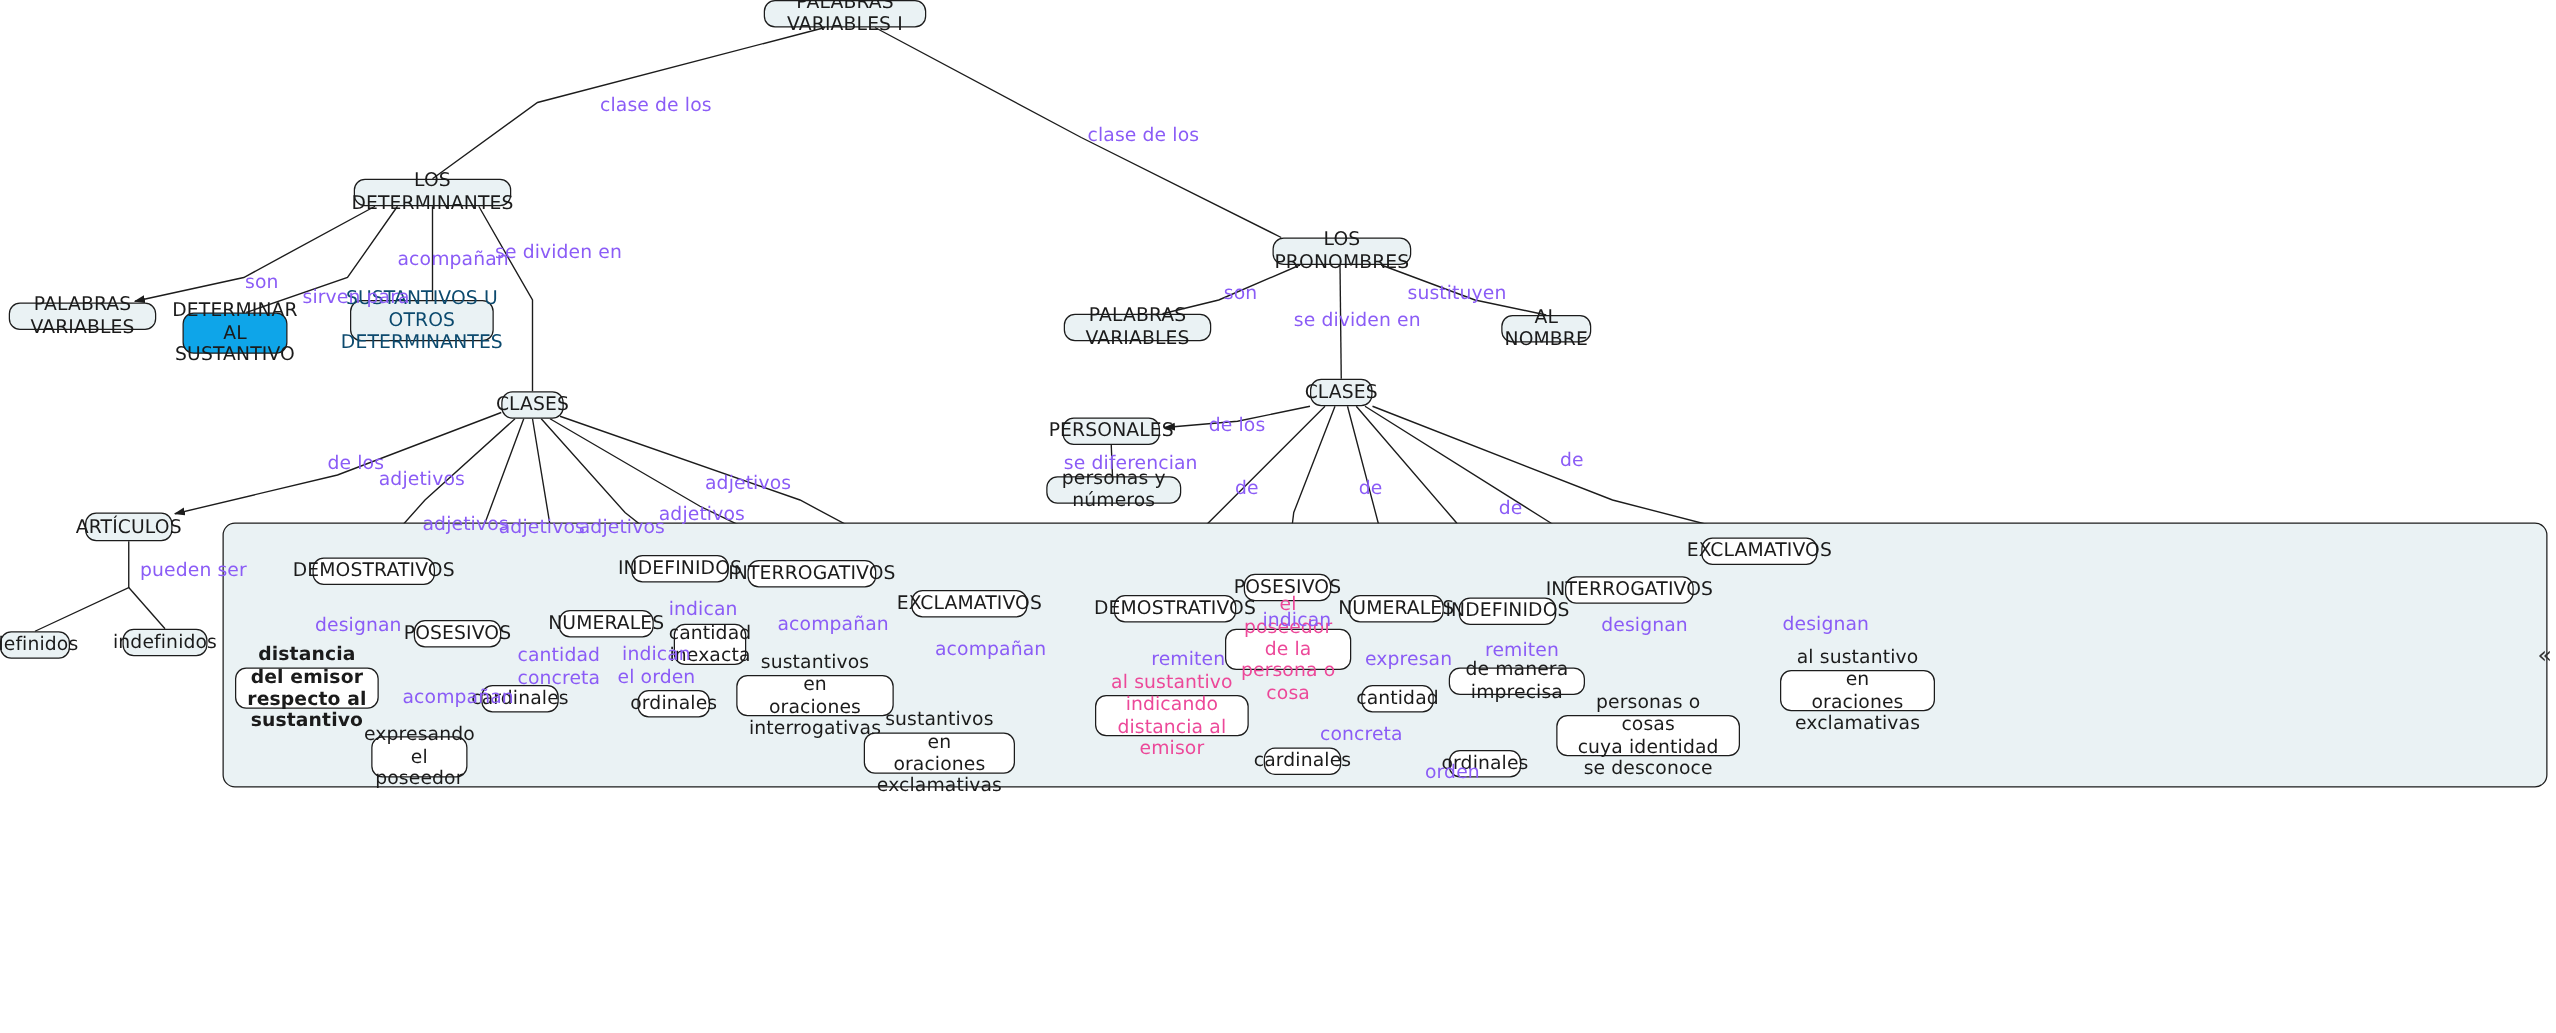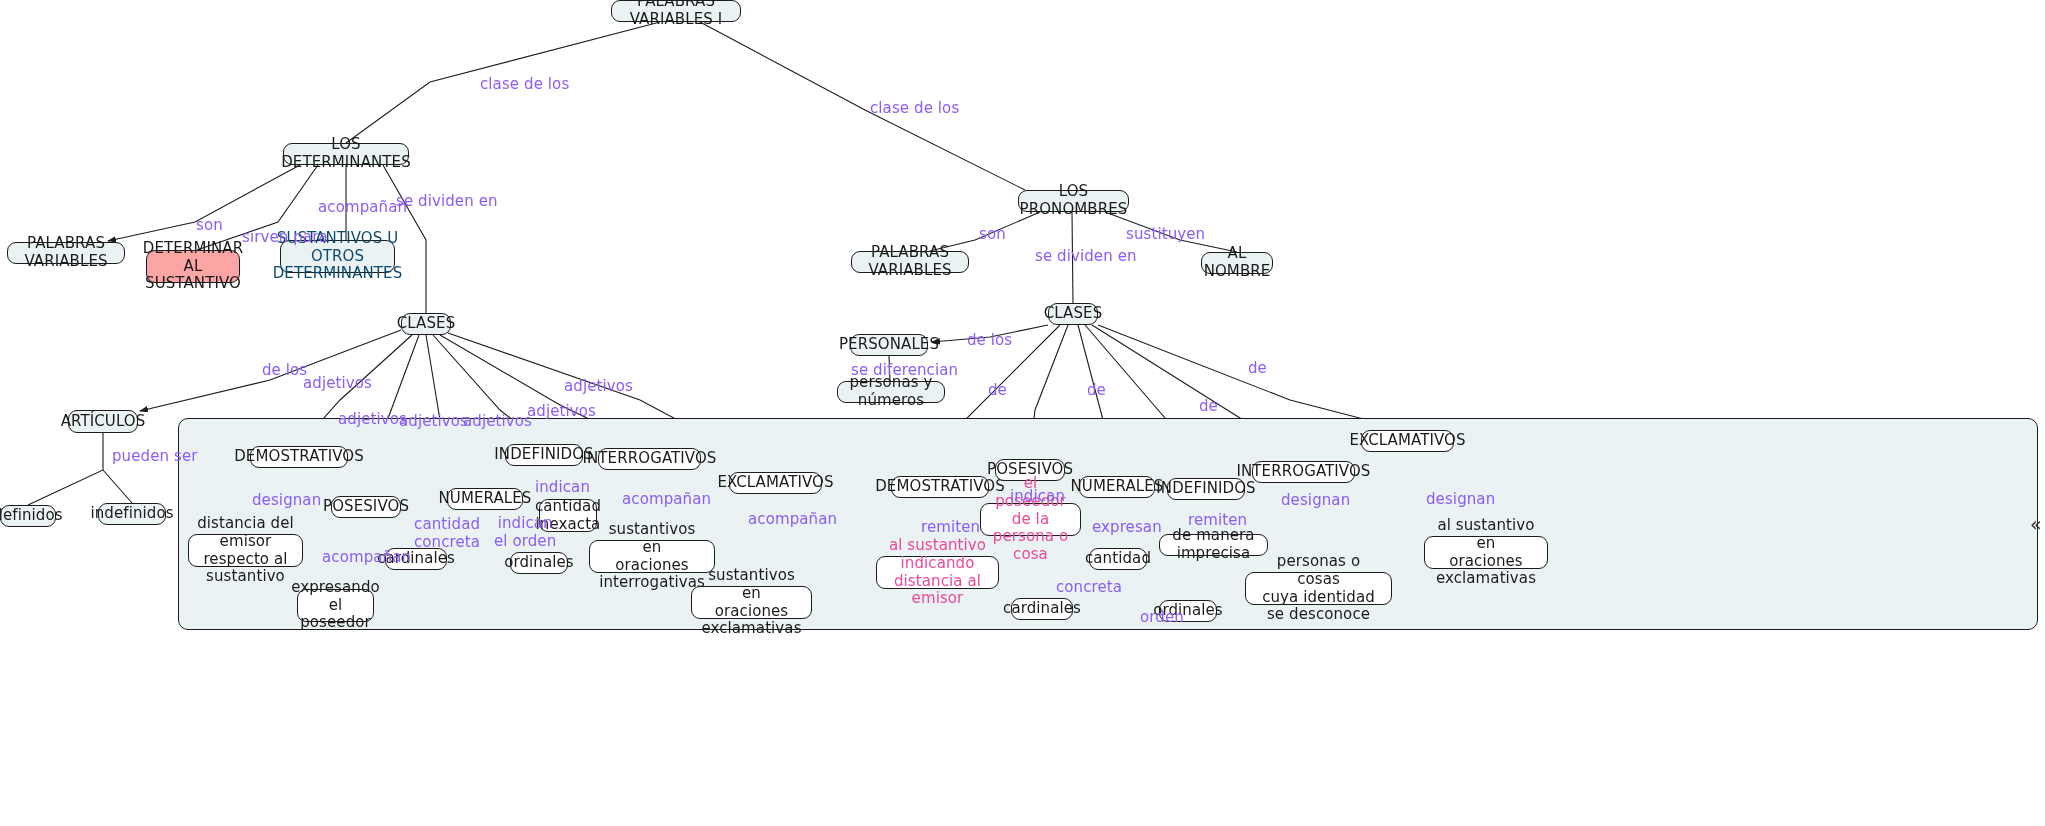--- a/index.html
+++ b/index.html
@@ -122,40 +122,40 @@
       </g>
   </svg>
 
   <div class="region" style="left: 178px; top: 418px; width: 1860px; height: 212px; background: rgb(234, 242, 244); border-color: rgb(28, 28, 28);"></div>
 
   <div id="nodes-layer">
       <div class="node" style="left: 611px; top: 0px; width: 130px; height: 22px; background: rgb(234, 242, 244); border-color: rgb(28, 28, 28); color: rgb(27, 27, 27);"><span>PALABRAS VARIABLES I</span></div>
       <div class="node" style="left: 283px; top: 143px; width: 126px; height: 22px; background: rgb(234, 242, 244); border-color: rgb(28, 28, 28); color: rgb(27, 27, 27);"><span>LOS DETERMINANTES</span></div>
       <div class="node" style="left: 1018px; top: 190px; width: 111px; height: 22px; background: rgb(234, 242, 244); border-color: rgb(28, 28, 28); color: rgb(27, 27, 27);"><span>LOS PRONOMBRES</span></div>
       <div class="node" style="left: 7px; top: 242px; width: 118px; height: 22px; background: rgb(234, 242, 244); border-color: rgb(28, 28, 28); color: rgb(27, 27, 27);"><span>PALABRAS VARIABLES</span></div>
-      <div class="node" style="left: 146px; top: 250px; width: 94px; height: 33px; background: #fca5a5; border-color: rgb(28, 28, 28); color: rgb(27, 27, 27); justify-content: center;"><span>DETERMINAR
+      <div class="node" style="left: 146px; top: 250px; width: 84px; height: 33px; background: #0ea5e9; border-color: rgb(28, 28, 28); color: rgb(27, 27, 27); justify-content: center;"><span>DETERMINAR
 AL SUSTANTIVO</span></div>
       <div class="node" style="left: 280px; top: 240px; width: 115px; height: 33px; background: rgb(234, 242, 244); border-color: rgb(28, 28, 28); color: #0c4a6e;"><span>SUSTANTIVOS U OTROS
 DETERMINANTES</span></div>
       <div class="node" style="left: 401px; top: 313px; width: 50px; height: 22px; background: rgb(234, 242, 244); border-color: rgb(28, 28, 28); color: rgb(27, 27, 27);"><span>CLASES</span></div>
       <div class="node" style="left: 851px; top: 251px; width: 118px; height: 22px; background: rgb(234, 242, 244); border-color: rgb(28, 28, 28); color: rgb(27, 27, 27);"><span>PALABRAS VARIABLES</span></div>
       <div class="node" style="left: 1201px; top: 252px; width: 72px; height: 22px; background: rgb(234, 242, 244); border-color: rgb(28, 28, 28); color: rgb(27, 27, 27);"><span>AL NOMBRE</span></div>
       <div class="node" style="left: 1048px; top: 303px; width: 50px; height: 22px; background: rgb(234, 242, 244); border-color: rgb(28, 28, 28); color: rgb(27, 27, 27);"><span>CLASES</span></div>
       <div class="node" style="left: 850px; top: 334px; width: 78px; height: 22px; background: rgb(234, 242, 244); border-color: rgb(28, 28, 28); color: rgb(27, 27, 27);"><span>PERSONALES</span></div>
       <div class="node" style="left: 837px; top: 381px; width: 108px; height: 22px; background: rgb(234, 242, 244); border-color: rgb(28, 28, 28); color: rgb(27, 27, 27);"><span>personas y números</span></div>
       <div class="node" style="left: 68px; top: 410px; width: 70px; height: 23px; background: rgb(234, 242, 244); border-color: rgb(28, 28, 28); color: rgb(27, 27, 27);"><span>ARTÍCULOS</span></div>
       <div class="node" style="left: 0px; top: 505px; width: 56px; height: 22px; background: rgb(234, 242, 244); border-color: rgb(28, 28, 28); color: rgb(27, 27, 27);"><span>definidos</span></div>
       <div class="node" style="left: 98px; top: 503px; width: 68px; height: 22px; background: rgb(234, 242, 244); border-color: rgb(28, 28, 28); color: rgb(27, 27, 27);"><span>indefinidos</span></div>
       <div class="node plain" style="left: 250px; top: 446px; width: 98px; height: 22px; background: rgb(255, 255, 255); border-color: rgb(28, 28, 28); color: rgb(27, 27, 27);"><span>DEMOSTRATIVOS</span></div>
       <div class="node plain" style="left: 331px; top: 496px; width: 70px; height: 22px; background: rgb(255, 255, 255); border-color: rgb(28, 28, 28); color: rgb(27, 27, 27);"><span>POSESIVOS</span></div>
       <div class="node plain" style="left: 447px; top: 488px; width: 76px; height: 22px; background: rgb(255, 255, 255); border-color: rgb(28, 28, 28); color: rgb(27, 27, 27);"><span>NUMERALES</span></div>
       <div class="node plain" style="left: 505px; top: 444px; width: 78px; height: 22px; background: rgb(255, 255, 255); border-color: rgb(28, 28, 28); color: rgb(27, 27, 27);"><span>INDEFINIDOS</span></div>
       <div class="node plain" style="left: 598px; top: 448px; width: 103px; height: 22px; background: rgb(255, 255, 255); border-color: rgb(28, 28, 28); color: rgb(27, 27, 27);"><span>INTERROGATIVOS</span></div>
       <div class="node plain" style="left: 729px; top: 472px; width: 93px; height: 22px; background: rgb(255, 255, 255); border-color: rgb(28, 28, 28); color: rgb(27, 27, 27);"><span>EXCLAMATIVOS</span></div>
-      <div class="node plain" style="left: 188px; top: 534px; width: 115px; height: 33px; background: rgb(255, 255, 255); border-color: rgb(28, 28, 28); color: rgb(27, 27, 27);"><span>distancia del emisor
+      <div class="node plain" style="left: 188px; top: 534px; width: 115px; height: 33px; background: rgb(255, 255, 255); border-color: rgb(28, 28, 28); color: rgb(27, 27, 27); font-weight: bold;"><span>distancia del emisor
 respecto al sustantivo</span></div>
       <div class="node plain" style="left: 297px; top: 589px; width: 77px; height: 33px; background: rgb(255, 255, 255); border-color: rgb(28, 28, 28); color: rgb(27, 27, 27);"><span>expresando el
 poseedor</span></div>
       <div class="node plain" style="left: 385px; top: 548px; width: 62px; height: 22px; background: rgb(255, 255, 255); border-color: rgb(28, 28, 28); color: rgb(27, 27, 27);"><span>cardinales</span></div>
       <div class="node plain" style="left: 510px; top: 552px; width: 58px; height: 22px; background: rgb(255, 255, 255); border-color: rgb(28, 28, 28); color: rgb(27, 27, 27);"><span>ordinales</span></div>
       <div class="node plain" style="left: 539px; top: 499px; width: 58px; height: 33px; background: rgb(255, 255, 255); border-color: rgb(28, 28, 28); color: rgb(27, 27, 27);"><span>cantidad
 inexacta</span></div>
       <div class="node plain" style="left: 589px; top: 540px; width: 126px; height: 33px; background: rgb(255, 255, 255); border-color: rgb(28, 28, 28); color: rgb(27, 27, 27);"><span>sustantivos en
 oraciones interrogativas</span></div>
       <div class="node plain" style="left: 691px; top: 586px; width: 121px; height: 33px; background: rgb(255, 255, 255); border-color: rgb(28, 28, 28); color: rgb(27, 27, 27);"><span>sustantivos en

